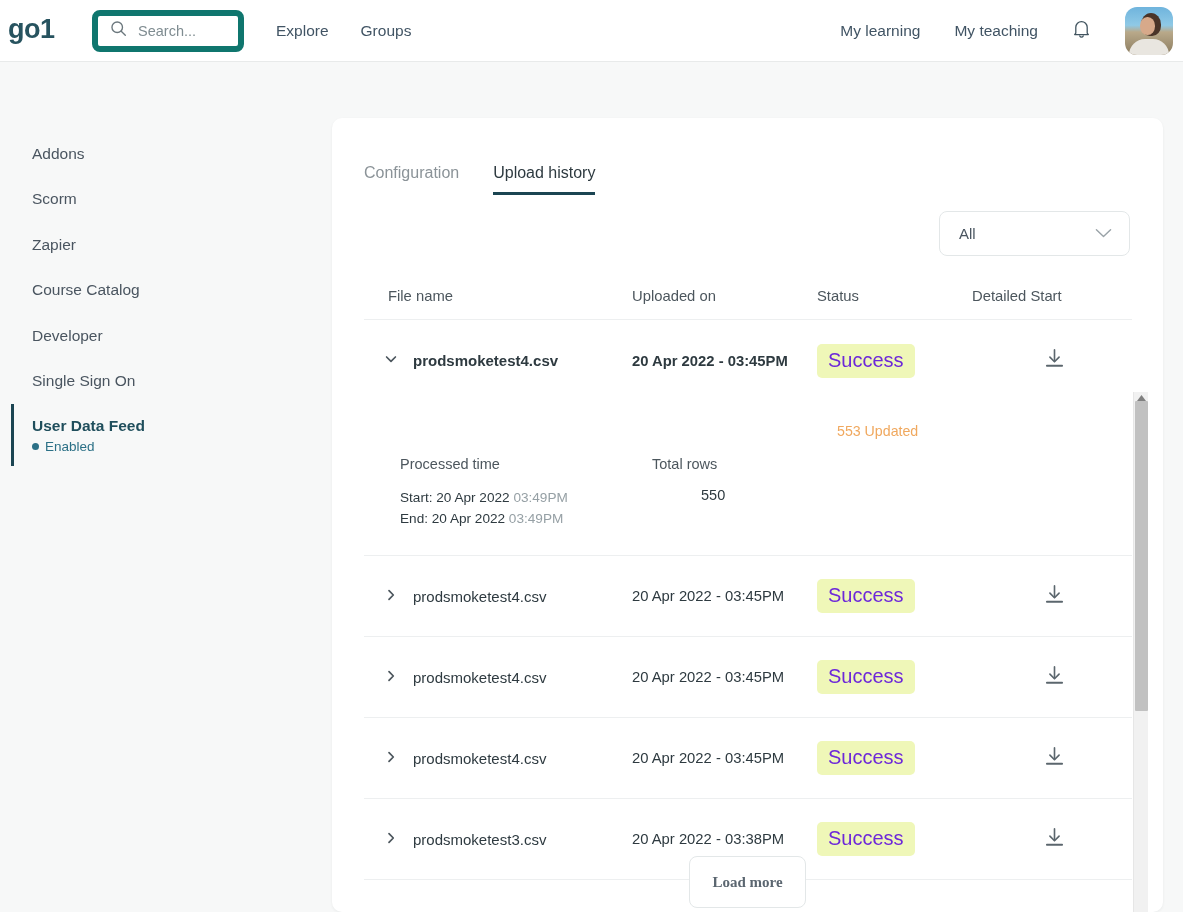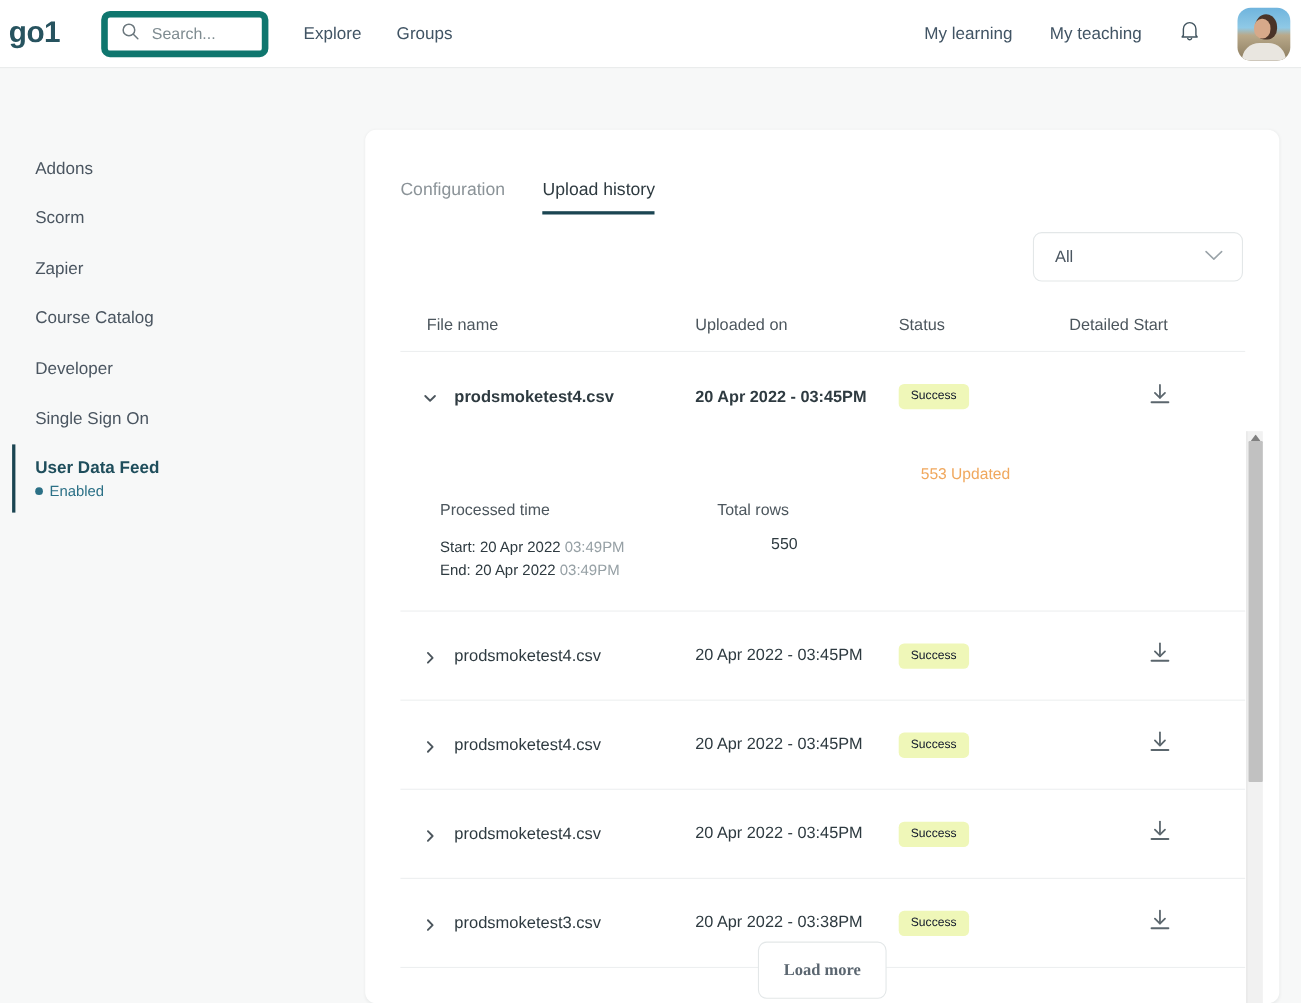--- a/index.html
+++ b/index.html
@@ -234,21 +234,21 @@
 
   .row {
     display: flex;
     align-items: center;
     height: 81px;
     border-bottom: 1px solid #edeff0;
   }
   .row.noborder { border-bottom: none; }
   .row .c-name {
     display: flex;
-    align-items: flex-end;
+    align-items: flex-start;
     gap: 15px;
     padding-left: 20px;
   }
   .chev {
     width: 14px;
     height: 14px;
     cursor: pointer;
     flex: 0 0 auto;
     display: block;
   }
@@ -258,22 +258,22 @@
   }
   .fname.bold { font-weight: 700; }
   .dt {
     font-size: 14.8px;
     color: #2e3a40;
   }
   .dt.bold { font-weight: 700; }
   .badge {
     display: inline-block;
     background: #eff7b8;
-    color: #0f172a;
-    font-size: 11px;
+    color: #6d28d9;
+    font-size: 20px;
     border-radius: 5px;
     padding: 5px 11px 6px;
   }
   .dl {
     display: block;
     cursor: pointer;
     margin-left: 72px;
   }
 
   

